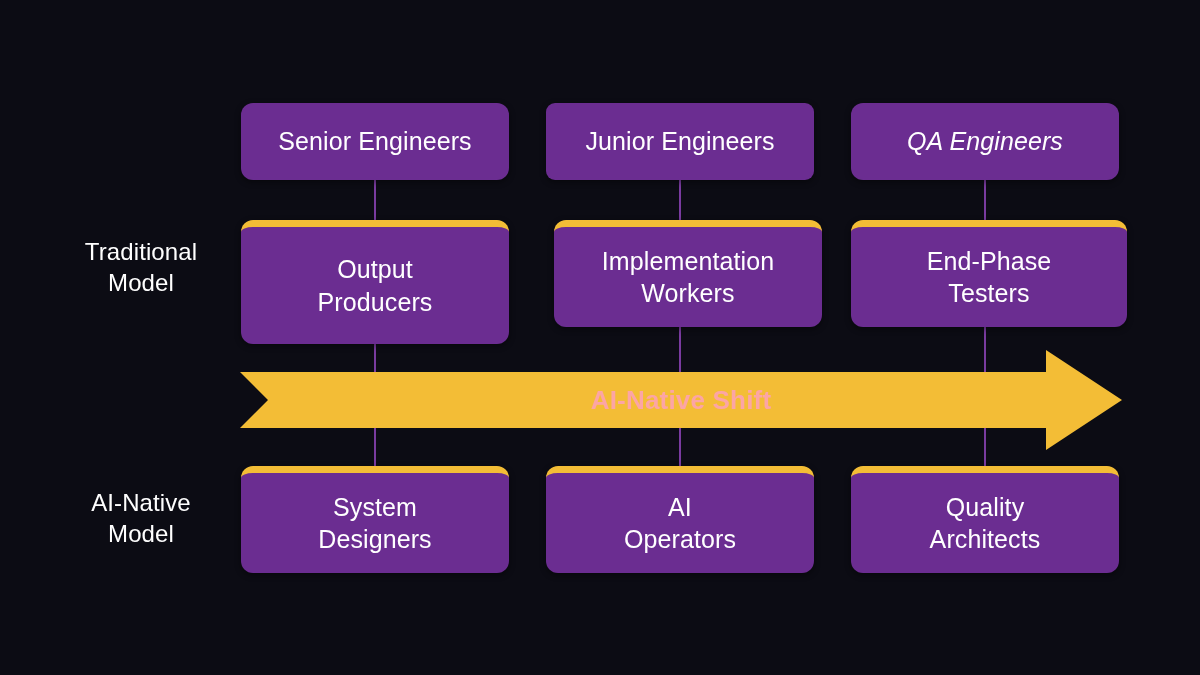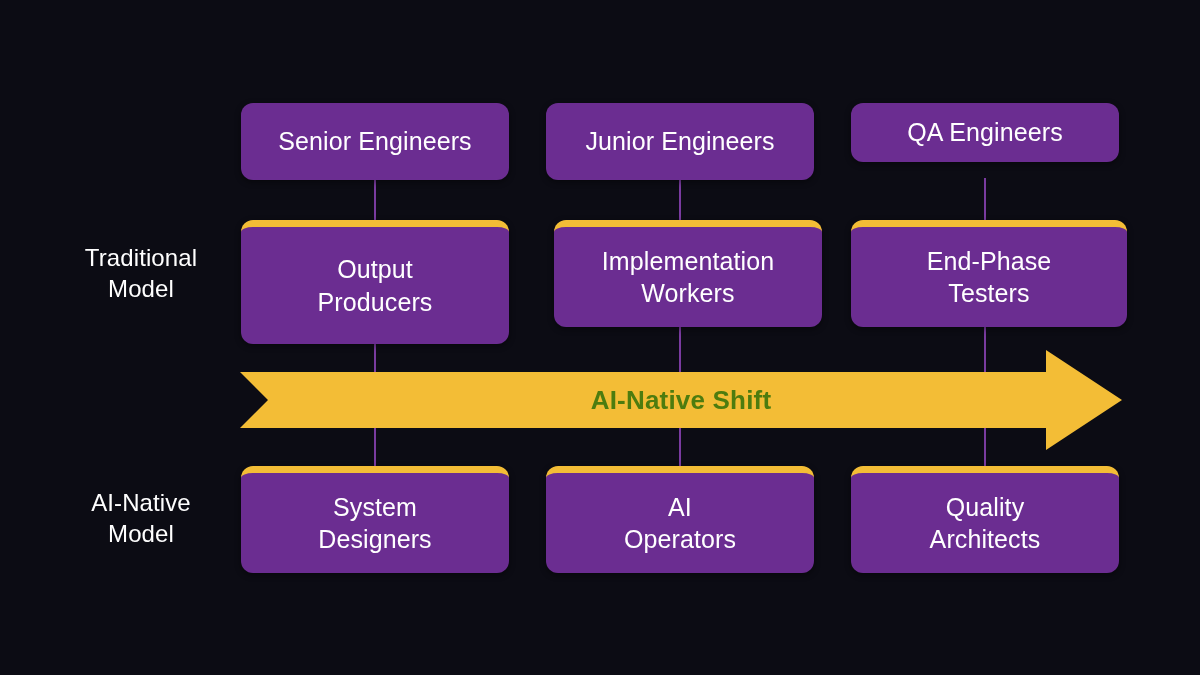--- a/index.html
+++ b/index.html
@@ -64,44 +64,44 @@
     width:882px; height:100px;
   }
   #shift-arrow svg { display:block; width:100%; height:100%; }
   #shift-arrow-label {
     position:absolute;
     left:240px; top:350px;
     width:882px; height:100px;
     display:flex;
     align-items:center;
     justify-content:center;
-    color:#4d7c0f;
+    color:#fca5a5;
     font-size:26px;
     font-weight:700;
     letter-spacing:0.2px;
   }
 </style>
 </head>
 <body>
 
 <div id="stage">
 
   <div class="connector" style="left:374px; top:178px; height:46px;"></div>
   <div class="connector" style="left:679px; top:178px; height:46px;"></div>
   <div class="connector" style="left:984px; top:178px; height:46px;"></div>
 
   <div class="connector" style="left:374px; top:325px; height:145px;"></div>
   <div class="connector" style="left:679px; top:325px; height:145px;"></div>
   <div class="connector" style="left:984px; top:325px; height:145px;"></div>
 
   <div class="node" style="left:241px; top:103px; width:268px; height:77px;">Senior Engineers</div>
-  <div class="node" style="left:546px; top:103px; width:268px; height:77px;">Junior Engineers</div>
-  <div class="node" style="left:851px; top:103px; width:268px; height:59px;">QA Engineers</div>
+  <div class="node" style="left:546px; top:103px; width:268px; height:77px;border-radius:9px;">Junior Engineers</div>
+  <div class="node" style="left:851px; top:103px; width:268px; height:77px;font-style:italic;">QA Engineers</div>
 
-  <div class="row-label" style="left:41px; top:243px;">Traditional
+  <div class="row-label" style="left:41px; top:237px;">Traditional
 Model</div>
 
   <div class="node accented" style="left:241px; top:220px; width:268px; height:124px;">Output
 Producers</div>
   <div class="node accented" style="left:554px; top:220px; width:268px; height:107px;">Implementation
 Workers</div>
   <div class="node accented" style="left:851px; top:220px; width:276px; height:107px;">End-Phase
 Testers</div>
 
   <div id="shift-arrow">

